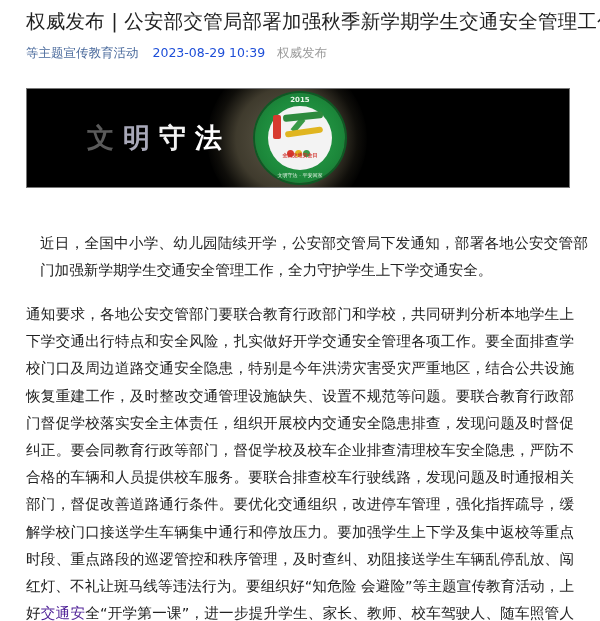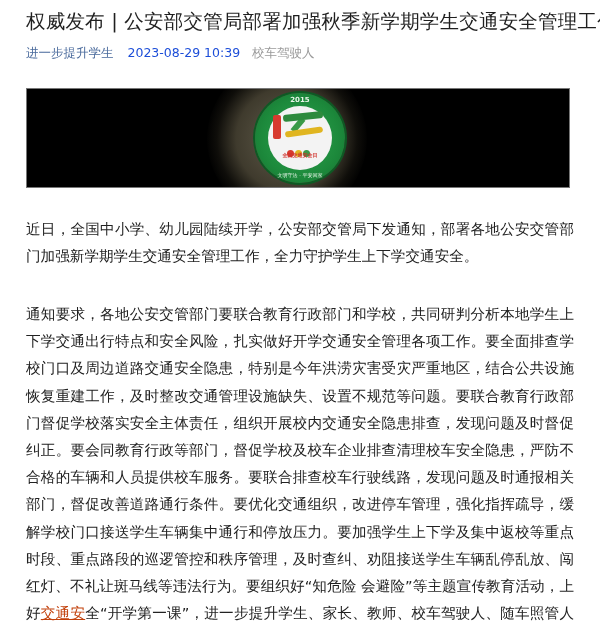--- a/index.html
+++ b/index.html
@@ -77,47 +77,50 @@
     position: absolute; left: 0; width: 90px; top: 79px; text-align: center; font-size: 5px; color: #e9f5e9;
   }
 
   .para {
     position: absolute; left: 26px; width: 548px;
     font-size: 14.6px; line-height: 27.2px; color: #222222;
     text-align: justify;
   }
   .para-1 { top: 215px; }
   .para-2 { top: 300px; }
-  .faded { color: #c2410c; text-decoration: underline; }
+  .faded { color: #4c1d95; }
 </style>
 </head>
 <body>
 
 <div class="article">
   <div class="title">权威发布 | 公安部交管局部署加强秋季新学期学生交通安全管理工作</div>
 
   <div class="meta">
-    <span class="author">进一步提升学生</span>
+    <span class="author">等主题宣传教育活动</span>
     <span class="time">2023-08-29 10:39</span>
-    <span class="loc">校车驾驶人</span>
+    <span class="loc">权威发布</span>
   </div>
 
   <div class="banner">
     <div class="glow"></div>
+    <div class="slogan slogan-left">
+      <span class="c1">文</span><span class="c2">明</span><span class="c3">守</span><span class="c4">法</span>
+    </div>
     <div class="badge">
       <div class="year">2015</div>
       <div class="inner"></div>
       <div class="z4"></div>
       <div class="z1"></div>
       <div class="z2"></div>
       <div class="z3"></div>
       <div class="lights">
         <span class="light" style="background:#d73a2f"></span><span class="light" style="background:#e0b520"></span><span class="light" style="background:#3a9a48"></span>
       </div>
       <div class="caption">全国交通安全日</div>
       <div class="bottom-text">文明守法 · 平安回家</div>
     </div>
   </div>
 
-  <p class="para para-1" style="margin:0">近日，全国中小学、幼儿园陆续开学，公安部交管局下发通知，部署各地公安交管部门加强新学期学生交通安全管理工作，全力守护学生上下学交通安全。</p>
+  <p class="para para-1" style="margin:14px">近日，全国中小学、幼儿园陆续开学，公安部交管局下发通知，部署各地公安交管部门加强新学期学生交通安全管理工作，全力守护学生上下学交通安全。</p>
 
   <p class="para para-2" style="margin:0"><span>通知要求，各地公安交管部门要联合教育行政部门和学校，共同研判分析本地学生上下学交通出行特点和安全风险，扎实做好开学交通安全管理各项工作。要全面排查学校门口及周边道路交通安全隐患，特别是今年洪涝灾害受灾严重地区，结合公共设施恢复重建工作，及时整改交通管理设施缺失、设置不规范等问题。要联合教育行政部门督促学校落实安全主体责任，组织开展校内交通安全隐患排查，发现问题及时督促纠正。要会同教育行政等部门，督促学校及校车企业排查清理校车安全隐患，严防不合格的车辆和人员提供校车服务。要联合排查校车行驶线路，发现问题及时通报相关部门，督促改善道路通行条件。要优化交通组织，改进停车管理，强化指挥疏导，缓解学校门口接送学生车辆集中通行和停放压力。要加强学生上下学及集中返校等重点时段、重点路段的巡逻管控和秩序管理，及时查纠、劝阻接送学生车辆乱停乱放、闯红灯、不礼让斑马线等违法行为。要组织好“知危险 会避险”等主题宣传教育活动，上好</span><span class="faded">交通安</span><span>全“开学第一课”，进一步提升学生、家长、教师、校车驾驶人、随车照管人员交通安全避险能力，培</span></p>
 </div>
 
 </body></html>

